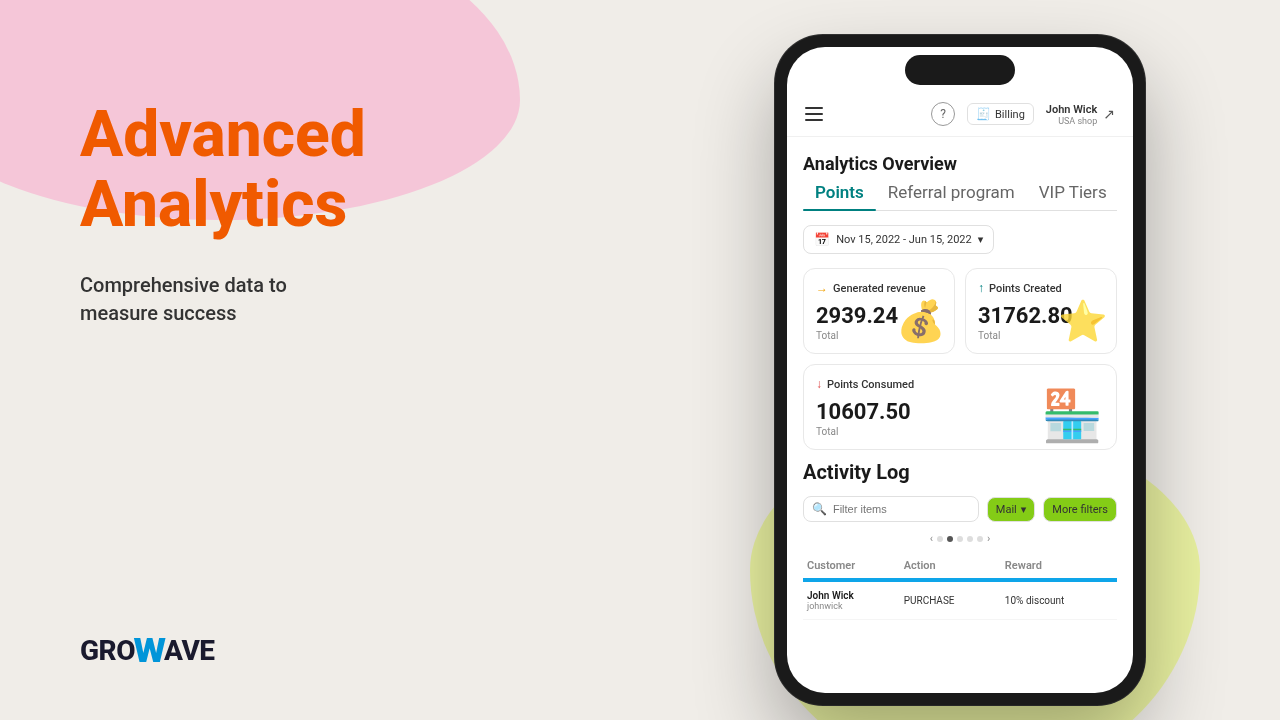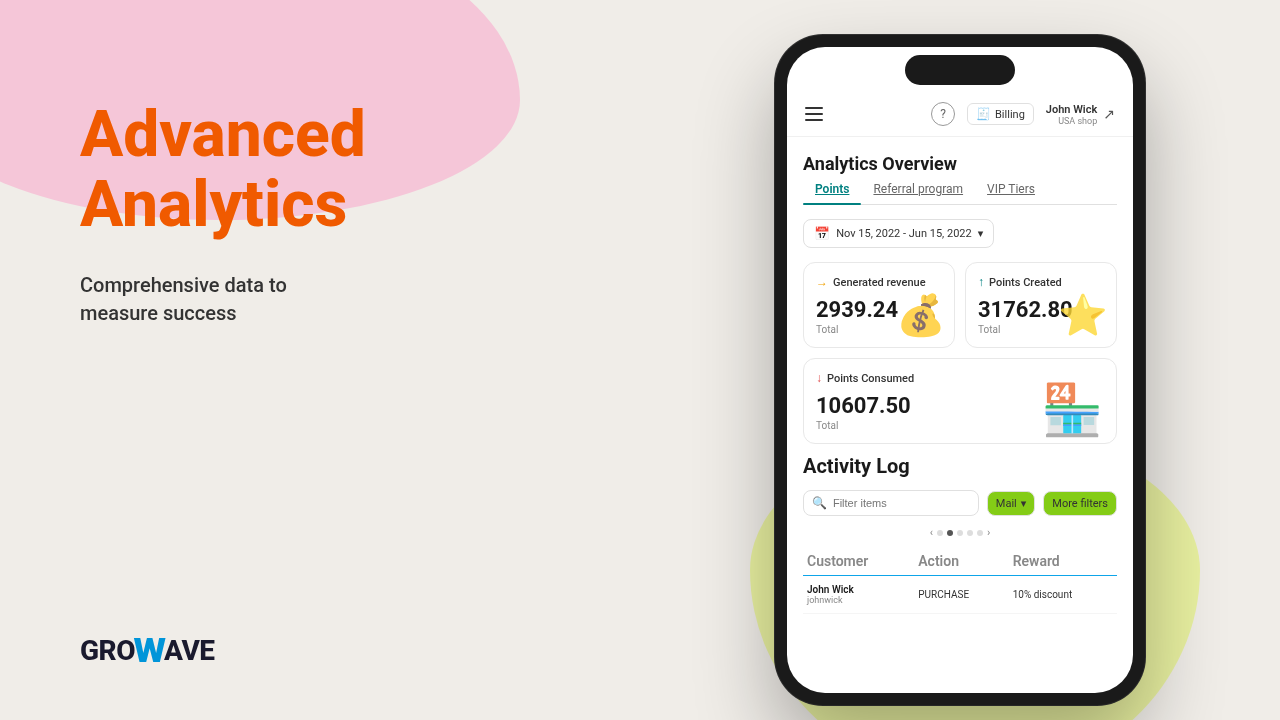--- a/index.html
+++ b/index.html
@@ -238,26 +238,25 @@
     
     .tabs {
       display: flex;
       gap: 0;
       border-bottom: 1px solid #e0e0e0;
       margin-bottom: 14px;
     }
 
     .tab {
       padding: 8px 12px;
-      font-size: 12px;
+      font-size: 17px;
       color: #666;
       cursor: pointer;
       position: relative;
       white-space: nowrap;
-      text-decoration: underline;
     }
 
     .tab.active {
       color: #008080;
       font-weight: 600;
     }
 
     .tab.active::after {
       content: '';
       position: absolute;
@@ -430,26 +429,26 @@
       background: #555;
     }
 
     
     .activity-table {
       width: 100%;
       border-collapse: collapse;
     }
 
     .activity-table th {
-      font-size: 14px;
+      font-size: 11px;
       color: #888;
       font-weight: 600;
       text-align: left;
       padding: 6px 4px;
-      border-bottom: 1px solid #0ea5e9;
+      border-bottom: 4px solid #0ea5e9;
     }
 
     .activity-table td {
       font-size: 10px;
       color: #333;
       padding: 8px 4px;
       border-bottom: 1px solid #f5f5f5;
     }
 
     .customer-name {

